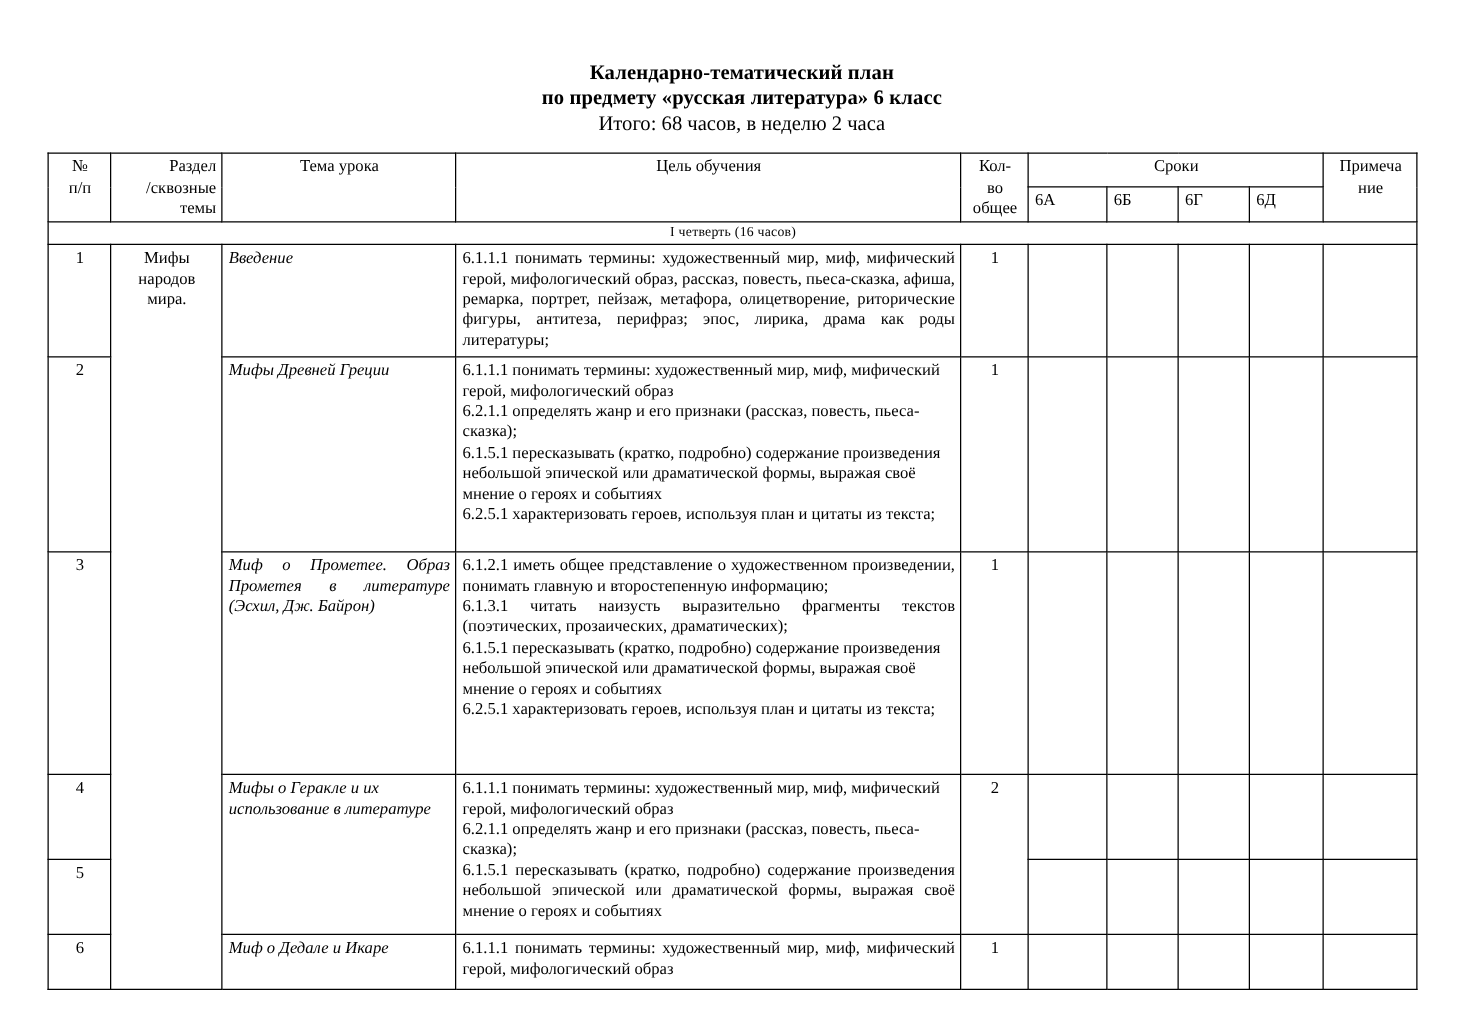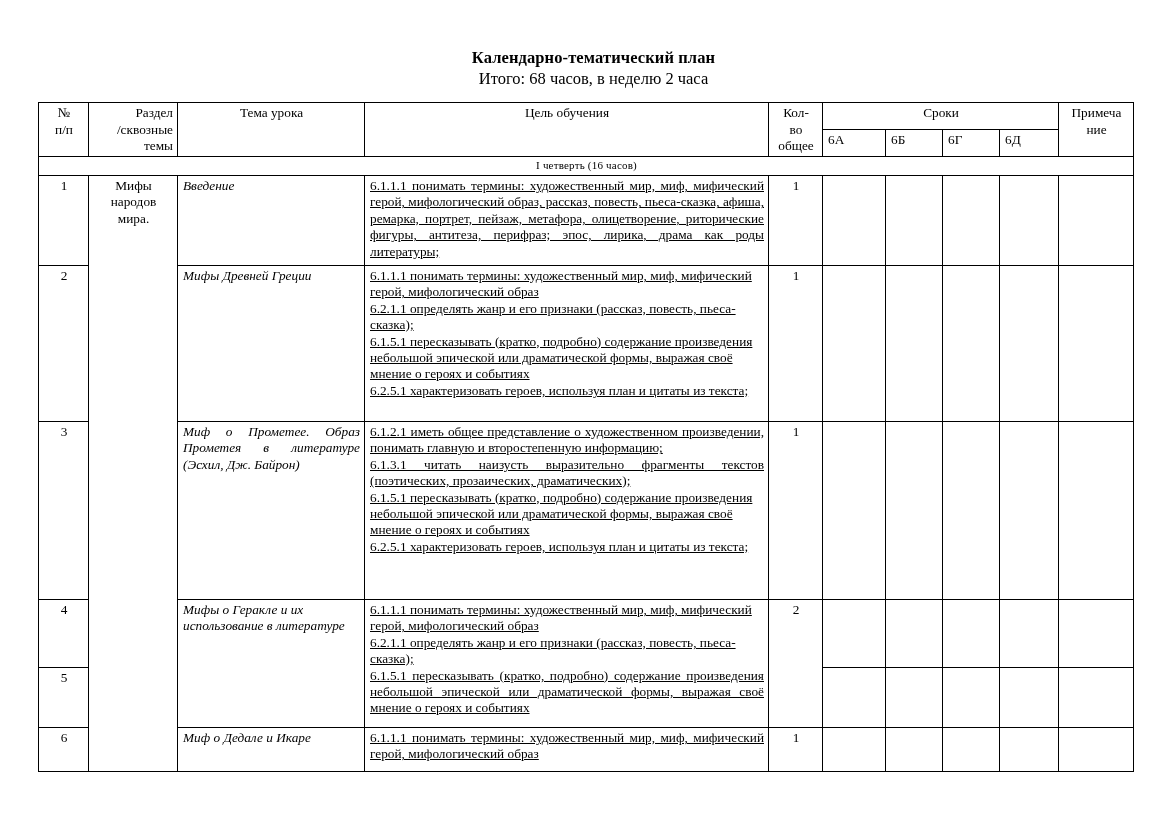--- a/index.html
+++ b/index.html
@@ -119,39 +119,40 @@
   
   .c-center {
     text-align: center;
     vertical-align: middle;
   }
   .c-center-num {
     text-align: center;
     vertical-align: middle;
     font-size: 13.3px;
   }
-  .goal { text-align: left; text-decoration: underline; }
+  .goal { text-align: left; }
   .goal p {
     margin: 0;
     padding: 0;
   }
   .goal p.j  { text-align: justify; text-align-last: left; }
   .goal p.l  { text-align: left; }
   .topic { text-align: left; font-style: italic; }
   .topic.just { text-align: justify; text-align-last: left; }
   .sect { text-align: center; vertical-align: top; }
   .empty-cell { padding: 0; }
 </style>
 </head>
 <body>
 
 <div class="page">
 
   <div class="title-block">
     <div class="title-line-1">Календарно-тематический план</div>
+    <div class="title-line-2">по предмету «русская литература»  6 класс</div>
     <div class="title-line-3">
       <span>Итого: </span><span class="u">68</span><span> часов, в неделю </span><span class="u">2</span><span> часа</span>
     </div>
   </div>
 
   <div class="tbl-wrap">
     <table class="ktp">
       <colgroup>
         <col class="c-num">
         <col class="c-sect">

